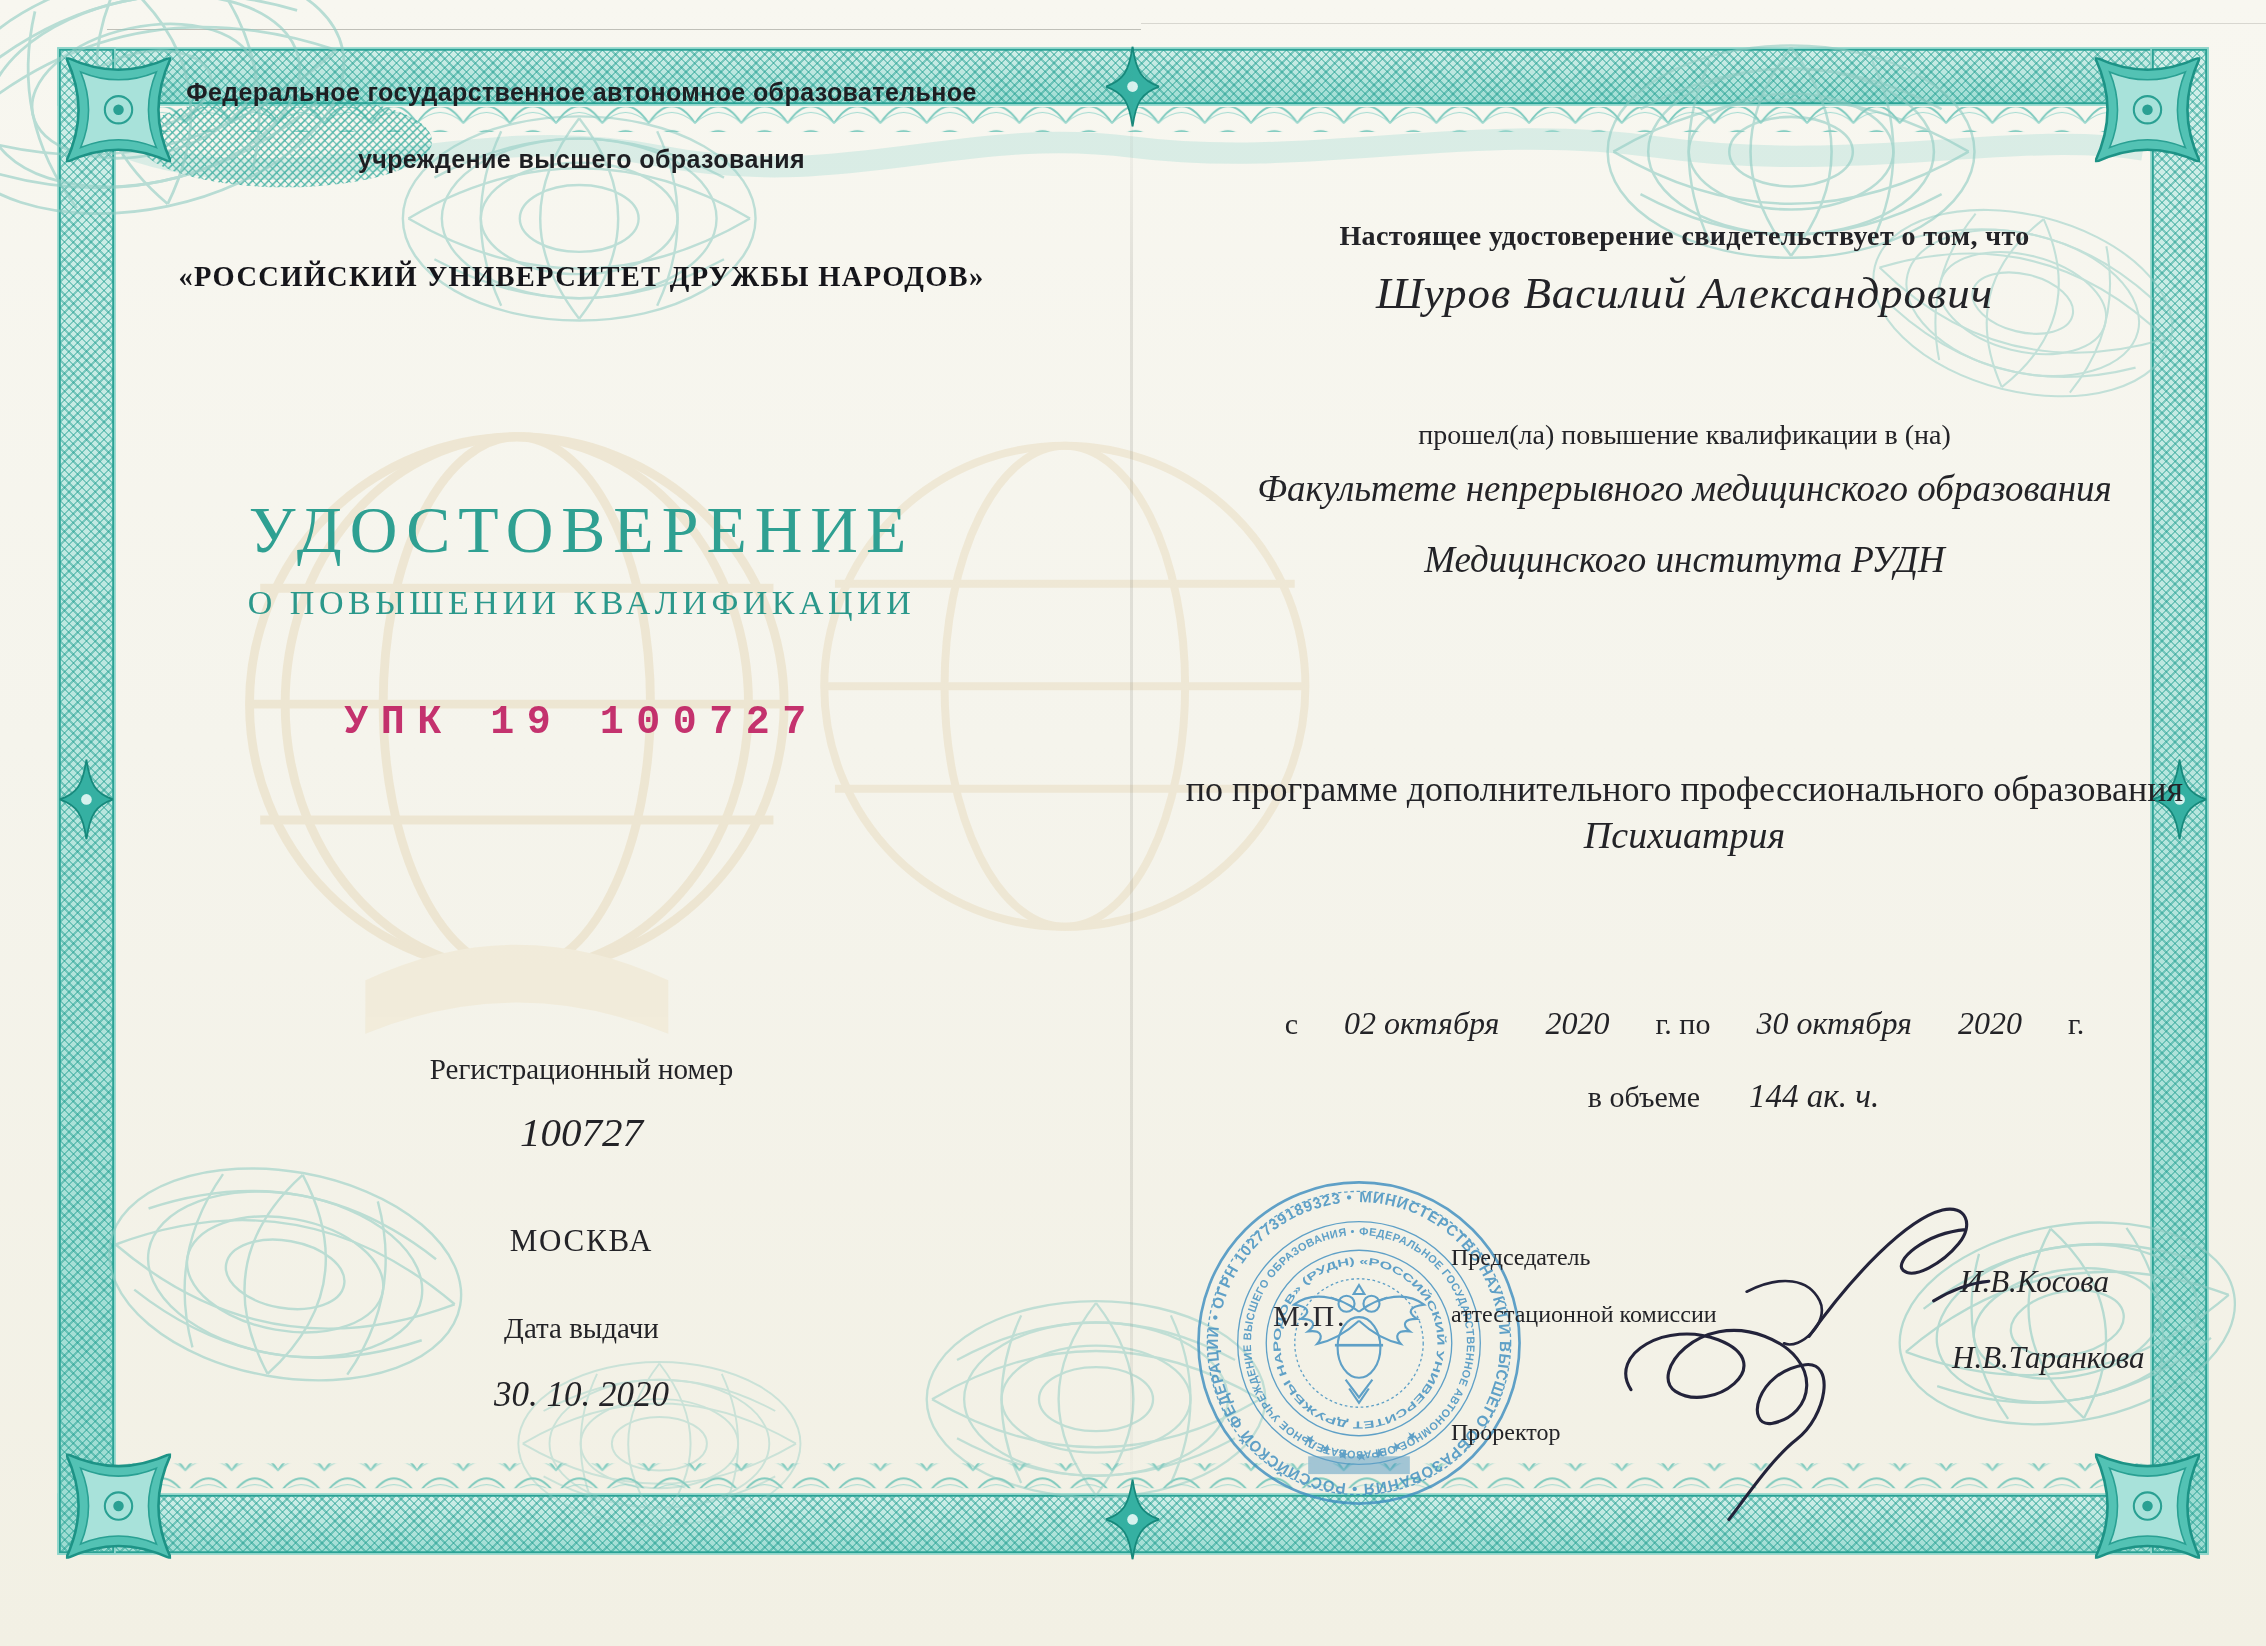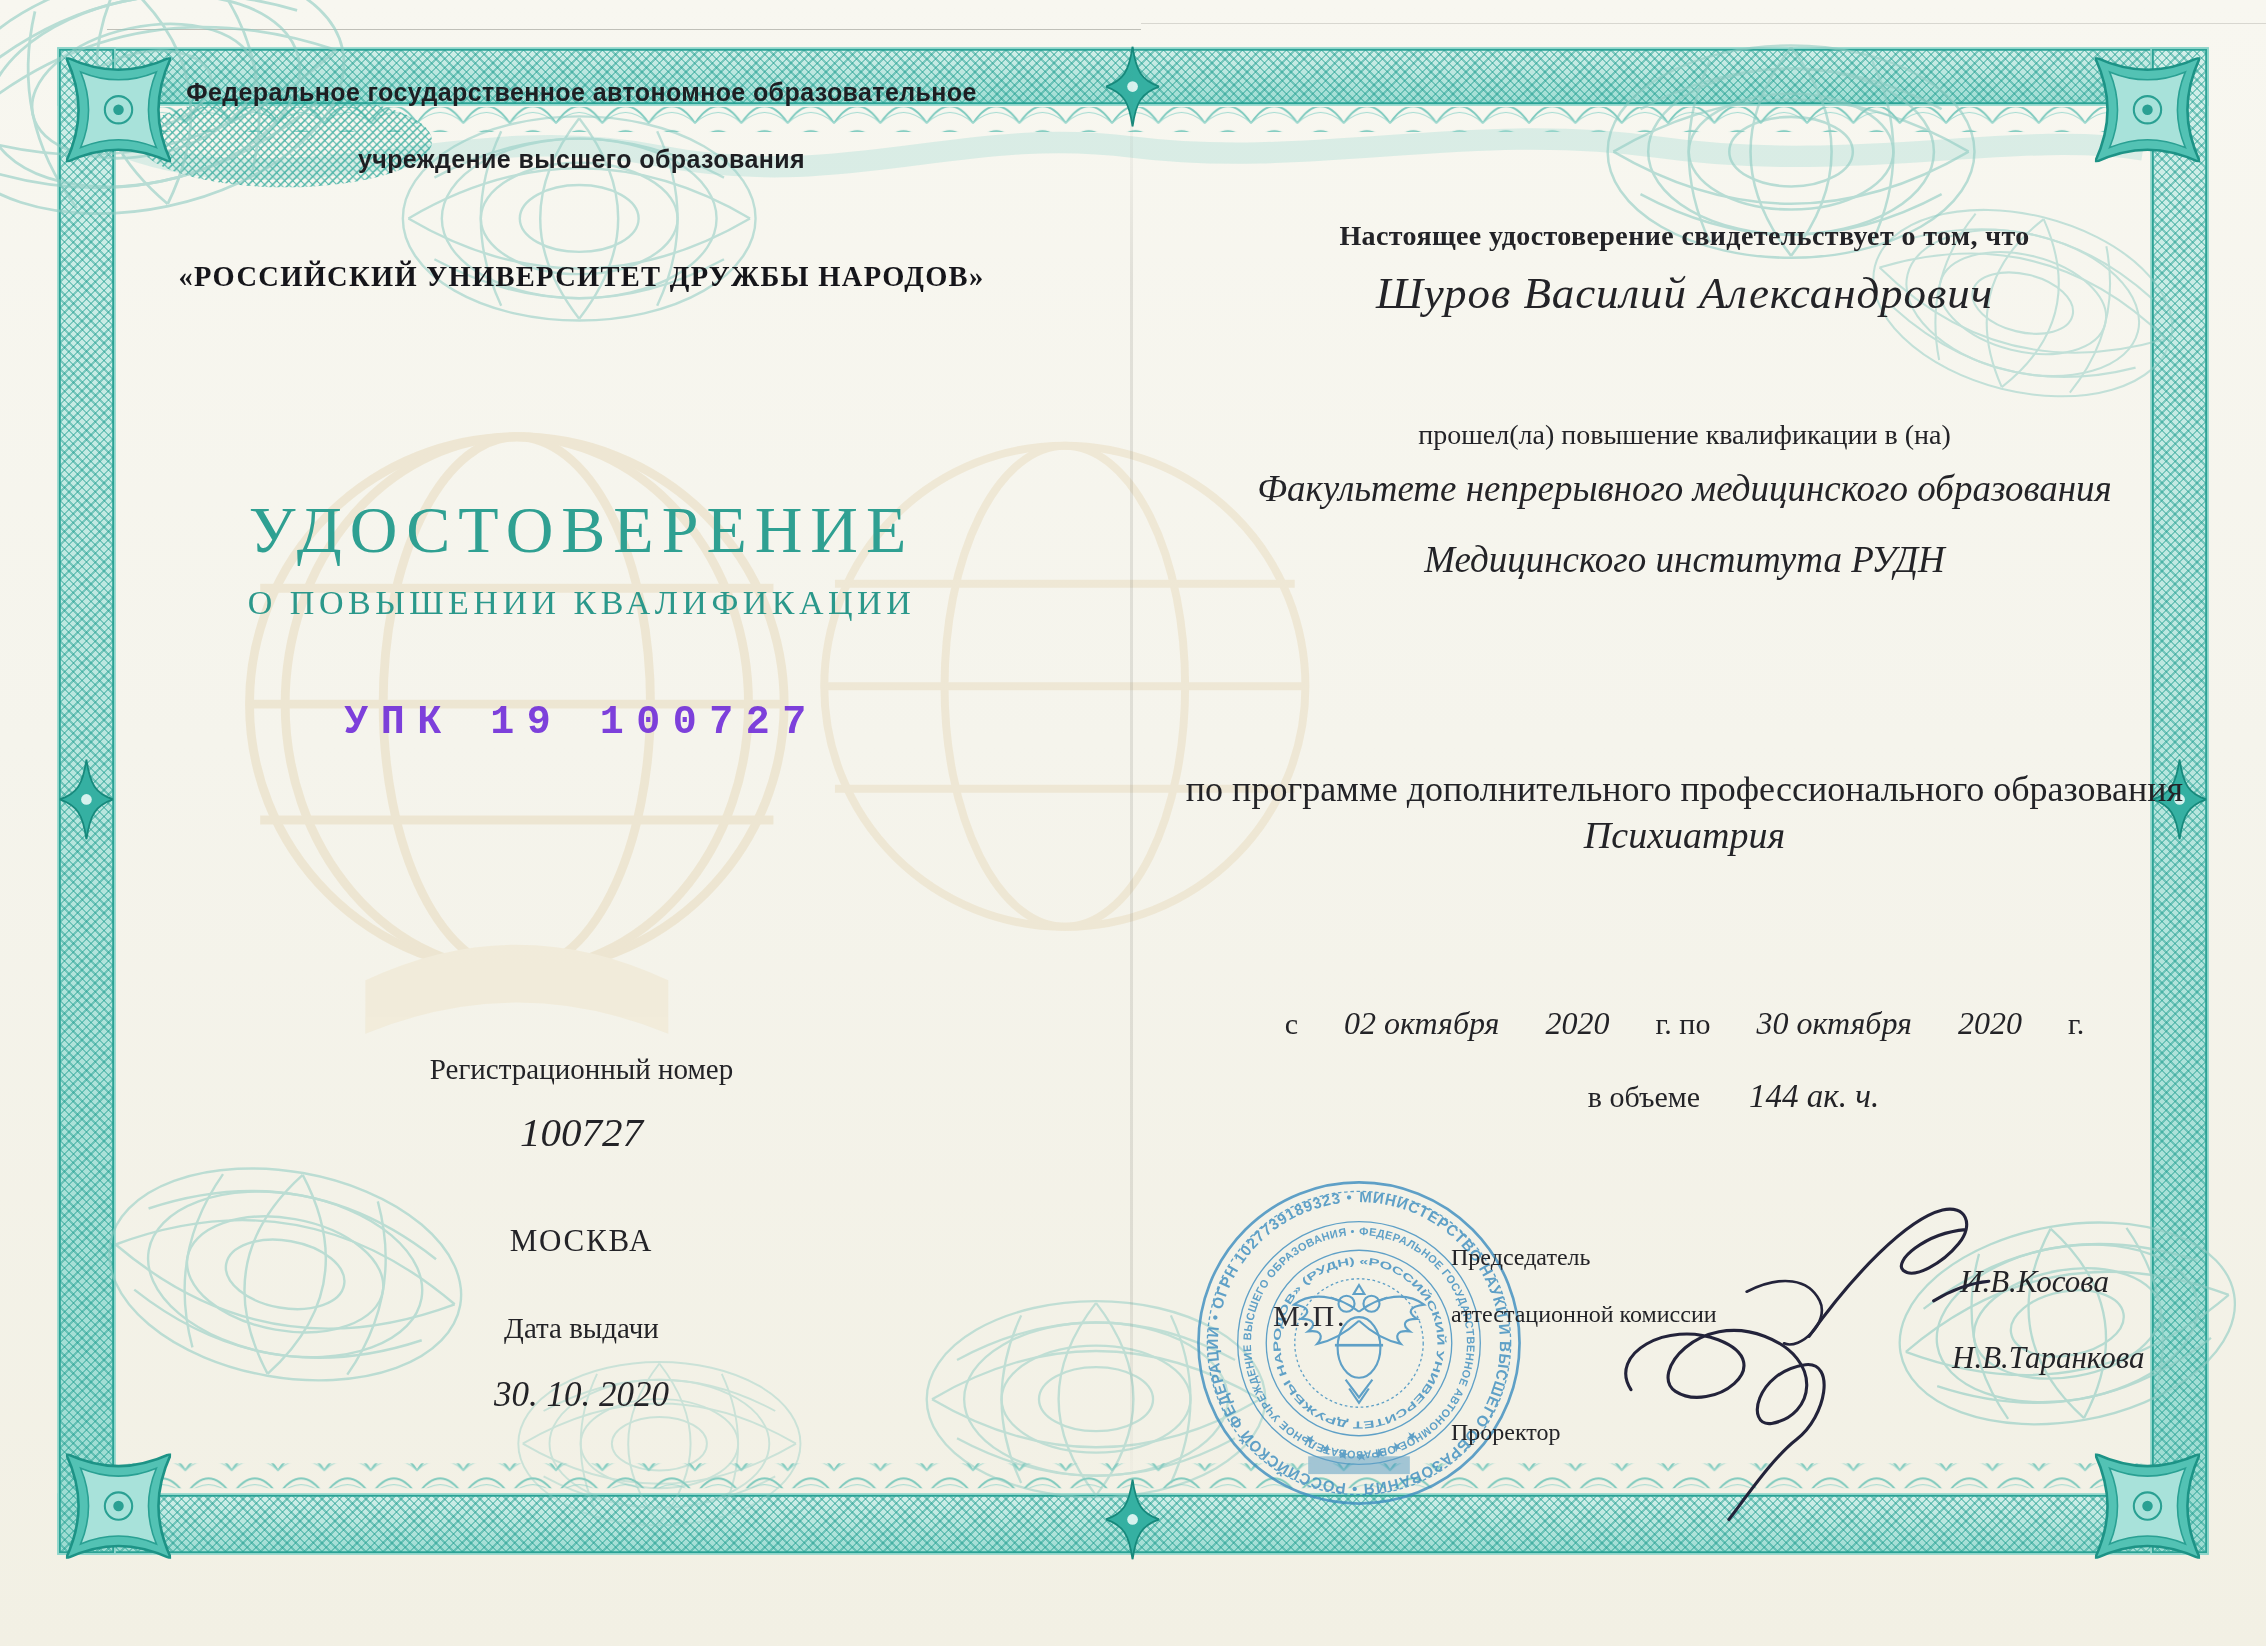--- a/index.html
+++ b/index.html
@@ -42,21 +42,21 @@
   .ctr{text-align:center;}
   .left-page{left:116px;width:931px;}
   .right-page{left:1181px;width:1007px;}
 
   .issuer-line{font-family:"Liberation Sans",sans-serif;font-size:25px;font-weight:600;color:#1e1e22;letter-spacing:0.4px;}
   .issuer-name{font-size:28.5px;font-weight:700;letter-spacing:1.3px;color:#15151a;}
   .doc-title{font-size:66px;letter-spacing:8px;color:#2fa092;font-weight:500;}
   .doc-subtitle{font-size:34px;letter-spacing:4.5px;color:#2b988b;font-weight:500;}
   .serial{
     font-family:"Liberation Mono",monospace;font-size:40px;font-weight:700;
-    letter-spacing:12.5px;color:#6d28d9;opacity:.88;
+    letter-spacing:12.5px;color:#be185d;opacity:.88;
   }
   .plain{font-size:29px;}
   .ital{font-style:italic;}
   .reg-number{font-size:41px;}
   .city{font-size:31px;letter-spacing:1.8px;}
   .issue-date{font-size:35px;}
 
   .intro{font-size:28px;letter-spacing:0.4px;}
   .holder{font-size:45px;font-style:italic;letter-spacing:0.9px;}
   .completed{font-size:28px;}

